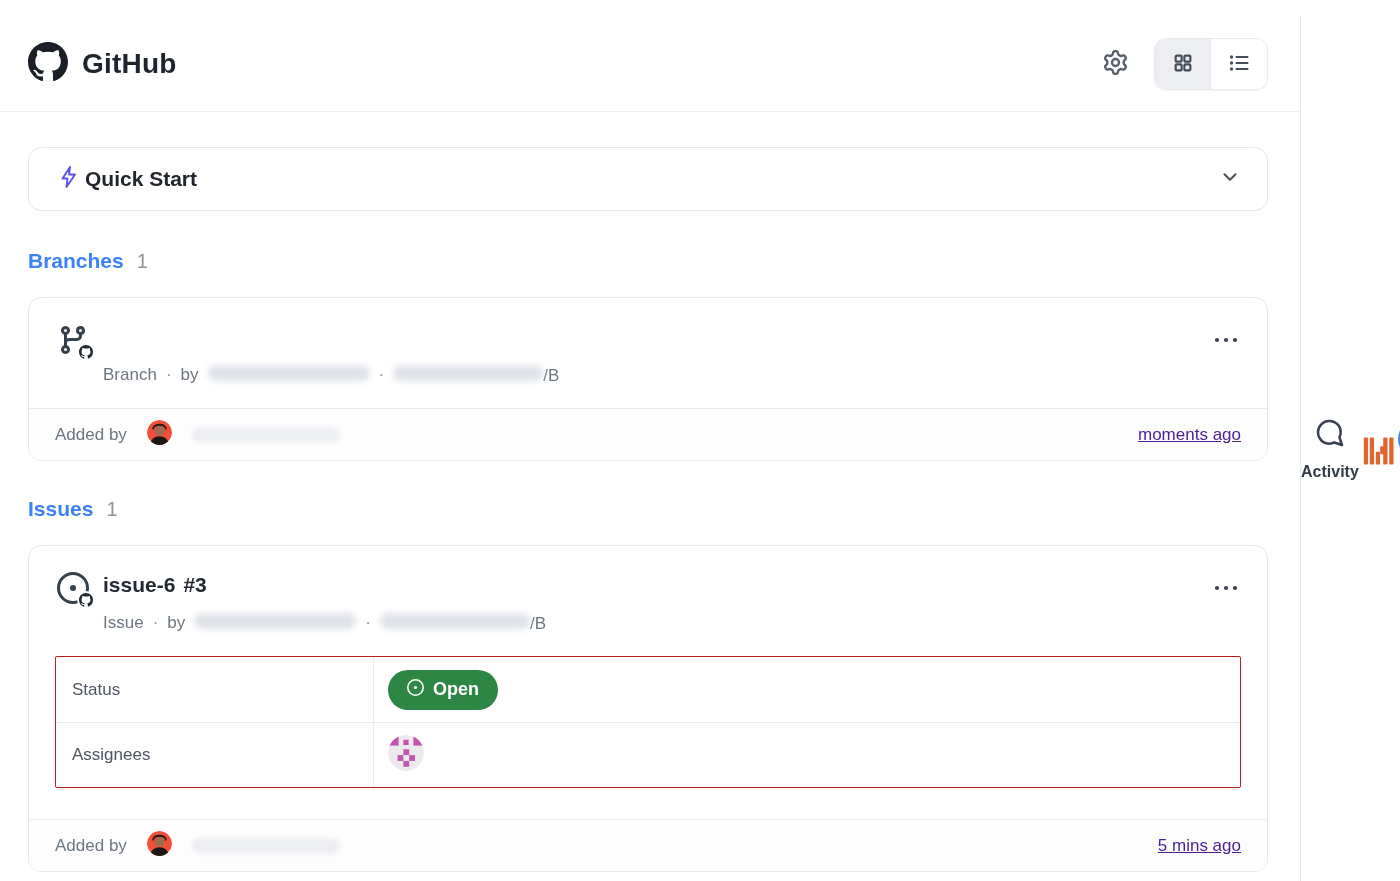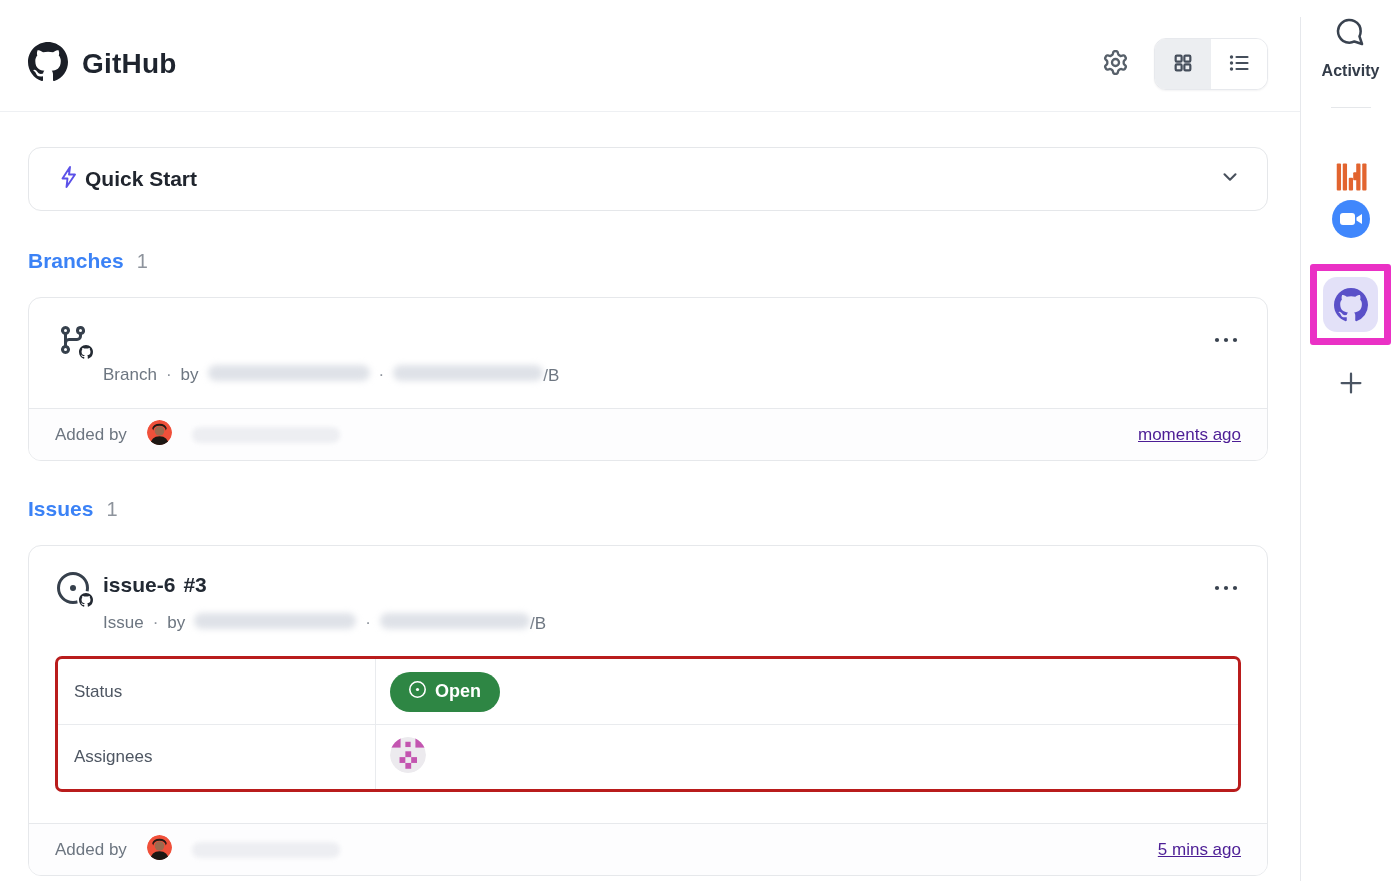--- a/index.html
+++ b/index.html
@@ -47,30 +47,30 @@
   .timestamp { color:#4c1d95;text-decoration:underline; }
 
   
   .redact { display:inline-block; background:#e3e5ea; border-radius:8px; filter:blur(3px); }
   .redact.title-r { width:238px; height:24px; margin-left:10px; background:#eceef2; }
   .redact.name-r { width:162px; height:16px; background:#dfe2e8; }
   .redact.name-r2 { width:150px; height:16px; background:#dfe2e8; }
   .redact.footer-r { width:148px; height:16px; background:#edeef2; filter:blur(2px); }
 
   
-  .fields-table { margin:22px 26px 0 26px; border:3px solid #b91c1c; border-radius:7px; overflow:hidden; }
+  .fields-table { margin:22px 26px 0 26px; border:1px solid #b91c1c; border-radius:2px; overflow:hidden; }
   .field-row { display:grid; grid-template-columns:318px 1fr; min-height:65px; }
   .field-row + .field-row { border-top:1px solid #e9ebee; }
   .field-label { display:flex; align-items:center; padding-left:16px; font-size:17px; color:#4e5662; border-right:1px solid #e9ebee; }
   .field-value { display:flex; align-items:center; padding-left:14px; }
   .status-pill { display:inline-flex; align-items:center; gap:9px; height:40px; padding:0 19px; border-radius:999px; background:#2e8644; color:#fff; font-size:18px; font-weight:700; }
   .fields-gap { height:31px; }
 
   
-  .sidebar { position:absolute; left:1301px; top:0; width:99px; height:881px; background:#fff; display:flex; flex-direction:column; align-items:center; }
+  .sidebar { position:absolute; left:1301px; top:0; width:99px; height:881px; background:#fff; display:flex; flex-direction:row; align-items:center; }
   .sb-activity { display:flex; flex-direction:column; align-items:center; margin-top:16px; cursor:pointer; }
   .sb-activity-label { margin-top:10px; font-size:16px; font-weight:700; color:#333c49; }
   .sb-divider { width:40px; height:0; border-top:1px solid #e5e7ea; margin:27px 0 26px 0; }
   .sb-app { background:none; border:none; cursor:pointer; display:flex; align-items:center; justify-content:center; margin:0; padding:0; }
   .sb-app + .sb-app { margin-top:0; }
   .gh-highlight { margin-top:22px; border:7px solid #ea31c5; border-radius:3px; background:#fff; padding:6px; }
   .gh-tile { width:55px; height:55px; border-radius:14px; background:#e3e1f8; display:flex; align-items:center; justify-content:center; }
   .sb-orange { margin-top:24px; }
   .sb-zoom { margin-top:42px; }
   .sb-plus { margin-top:23px; background:none; border:none; cursor:pointer; }

